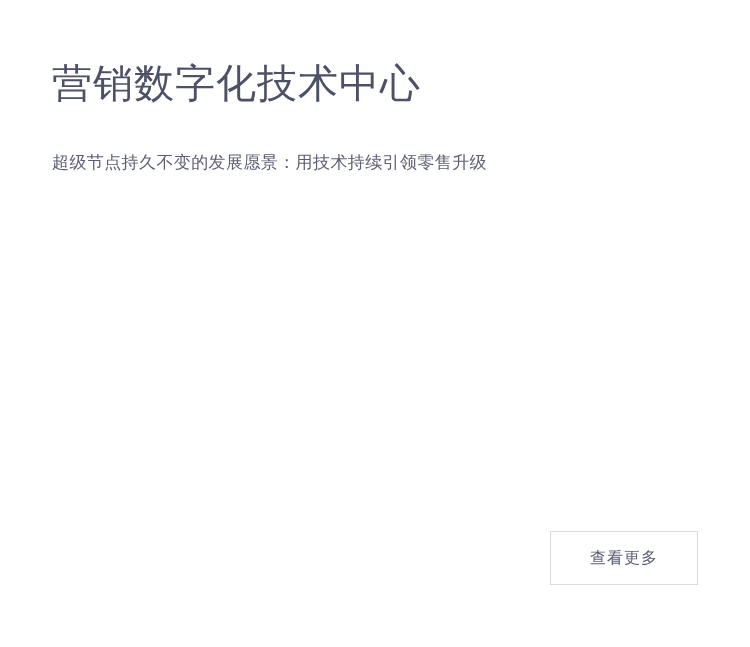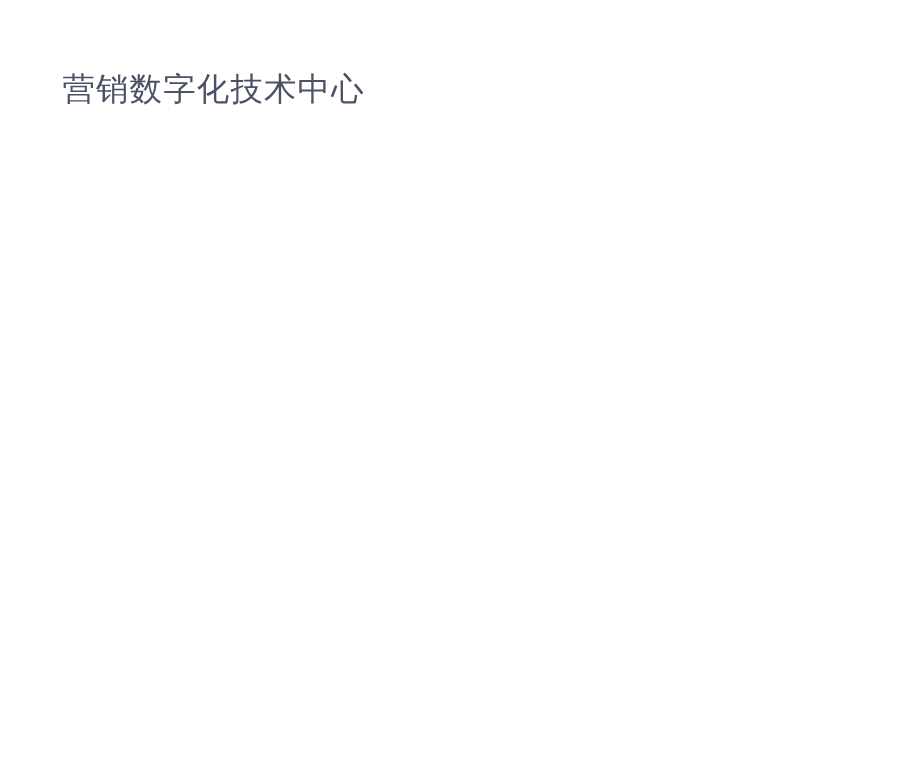--- a/index.html
+++ b/index.html
@@ -20,21 +20,21 @@
     height: 647px;
     box-sizing: border-box;
   }
   .content {
     position: absolute;
     left: 52px;
     top: 58px;
     right: 52px;
   }
   .page-title {
-    font-size: 27px;
+    font-size: 40px;
     line-height: 1.25;
     font-weight: 400;
     color: #4c5165;
     letter-spacing: 1px;
     margin: 0 0 42px 0;
   }
   .subtitle {
     font-size: 17px;
     line-height: 1.5;
     color: #5a5f73;
@@ -73,15 +73,19 @@
     font-family: "Liberation Sans", "DejaVu Sans", sans-serif;
     cursor: pointer;
   }
 </style>
 </head>
 <body>
 
 <div class="page">
   <div class="content">
     <h1 class="page-title">营销数字化技术中心</h1>
+    <p class="subtitle">超级节点持久不变的发展愿景：用技术持续引领零售升级</p>
   </div>
 
+  <div class="cta-row">
+    <button class="cta-button">查看更多</button>
+  </div>
 </div>
 
 </body></html>

